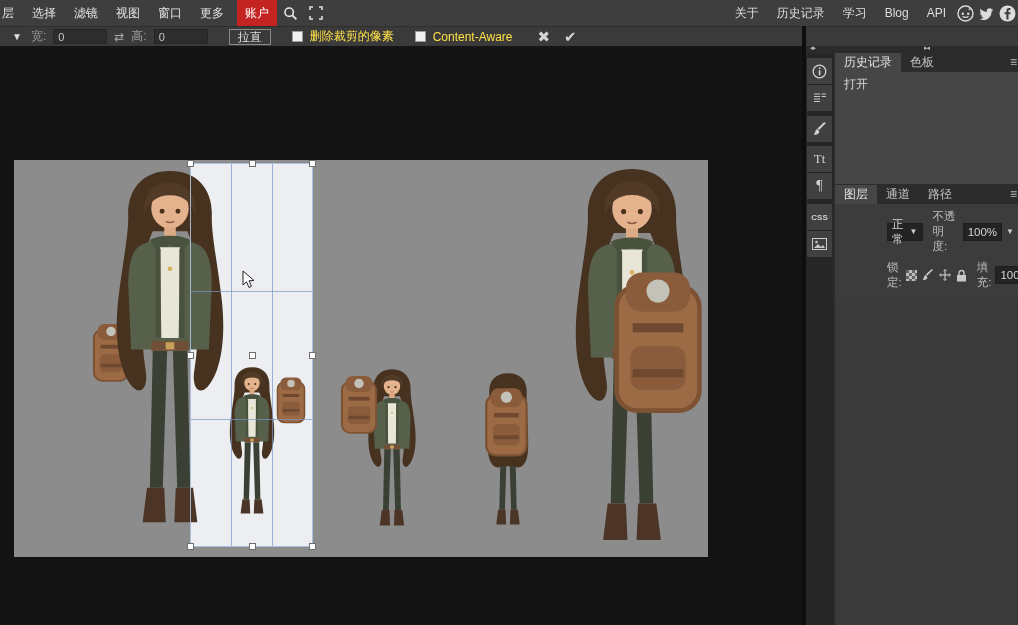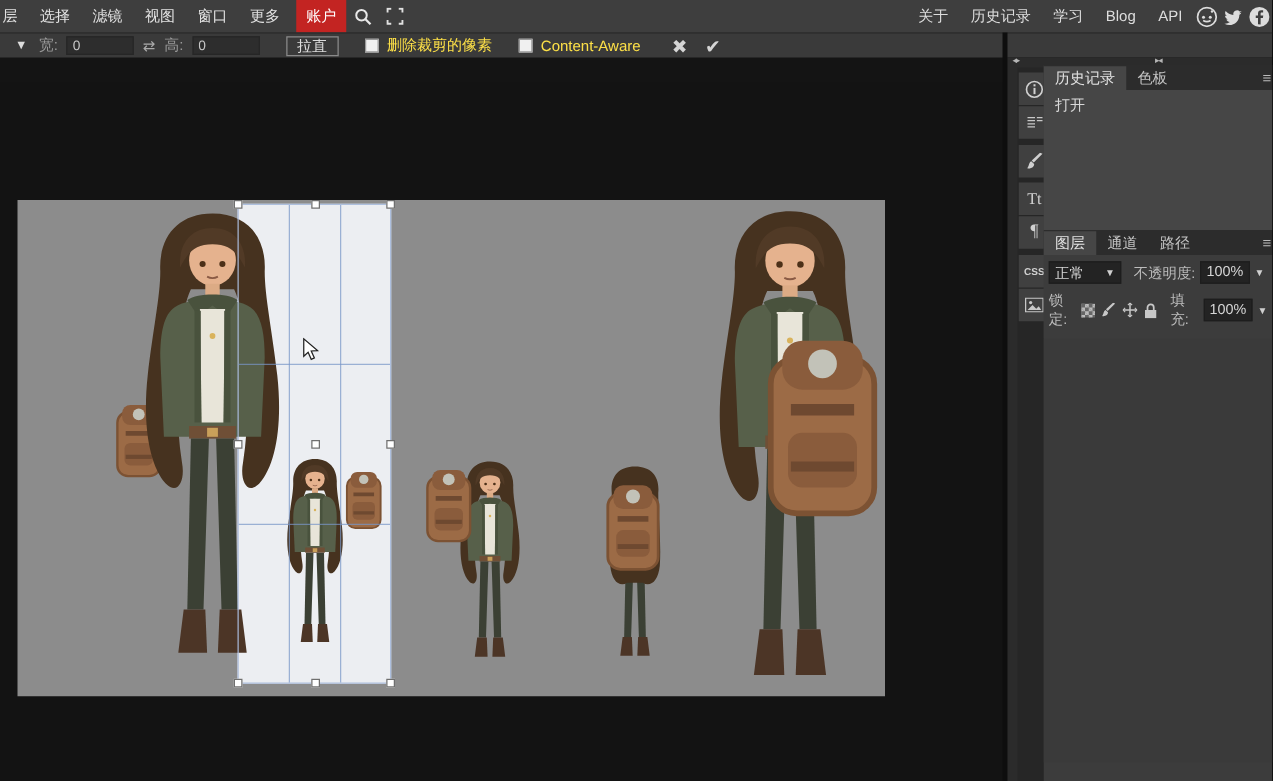--- a/index.html
+++ b/index.html
@@ -41,31 +41,31 @@
   .gv{top:0;width:1px;height:100%;}
   .gh{left:0;height:1px;width:100%;}
   .handle{position:absolute;width:7px;height:7px;background:#fff;border:1px solid #6f6f6f;}
   .cursor{position:absolute;left:242px;top:204px;width:13px;height:19px;}
   .vdivider{position:absolute;left:802px;top:26px;width:4px;height:599px;background:#0e0e0e;}
 
   
   .rightside{position:absolute;left:806px;top:46px;width:212px;height:579px;background:#2b2b2b;}
   .collapse-a{position:absolute;top:-2px;left:4px;font-size:7px;color:#b5b5b5;letter-spacing:-1px;}
   .collapse-b{position:absolute;top:-2px;left:118px;font-size:7px;color:#b5b5b5;letter-spacing:-1px;}
-  .toolstrip{position:absolute;left:8px;top:8px;width:27px;height:571px;background:#262626;}
+  .toolstrip{position:absolute;left:0;top:8px;width:27px;height:571px;background:#262626;}
   .tool{position:absolute;left:1px;width:25px;height:26px;background:#404040;display:flex;align-items:center;justify-content:center;color:#d0d0d0;}
   .tool .small{font-size:10px;}
   .panelcol{position:absolute;left:29px;top:6px;width:183px;height:573px;background:#3c3c3c;}
   .ptabbar{position:relative;height:20px;background:#2c2c2c;display:flex;align-items:center;}
   .ptab{height:19px;line-height:19px;padding:0 9px;color:#c3c3c3;font-size:12px;}
   .ptab.active{background:#464646;color:#e2e2e2;}
   .pmenu{position:absolute;right:1px;top:3px;color:#bbb;font-size:12px;}
   .histlist{height:112px;background:#464646;color:#d8d8d8;}
   .histrow{padding:4px 4px 0 9px;font-size:12px;}
-  .layerctrl{background:#3c3c3c;padding:5px 4px 4px 4px;color:#bdbdbd;font-size:11.5px;}
+  .layerctrl{background:#3c3c3c;padding:5px 4px 4px 4px;color:#bdbdbd;font-size:11.5px;margin-left:48px;}
   .row{display:flex;align-items:center;gap:4px;margin-bottom:6px;}
   .blendsel{width:58px;height:18px;background:#232323;border:1px solid #1d1d1d;color:#d6d6d6;display:flex;align-items:center;justify-content:space-between;padding:0 4px;font-size:11.5px;}
   .valbox{height:18px;background:#232323;border:1px solid #1d1d1d;color:#d6d6d6;display:flex;align-items:center;padding:0 4px;font-size:11.5px;}
   .tri{font-size:8px;color:#cfcfcf;}
   .lockicons{display:flex;align-items:center;gap:5px;}
   .checker{width:11px;height:11px;background:
     linear-gradient(45deg,#bbb 25%,transparent 25%,transparent 75%,#bbb 75%),
     linear-gradient(45deg,#bbb 25%,#666 25%,#666 75%,#bbb 75%);
     background-size:6px 6px;background-position:0 0,3px 3px;}
   .layerrow{height:21px;background:#585858;display:flex;align-items:center;gap:7px;padding:0 6px;color:#e8e8e8;}

